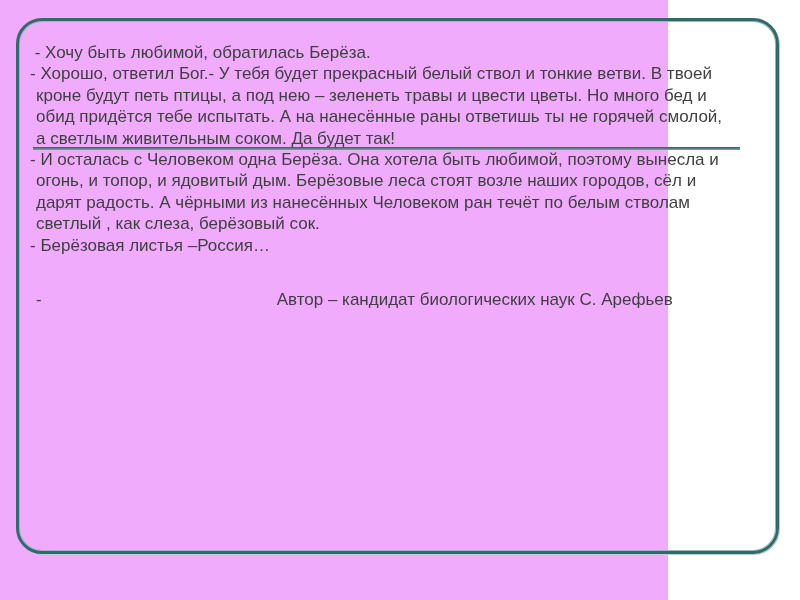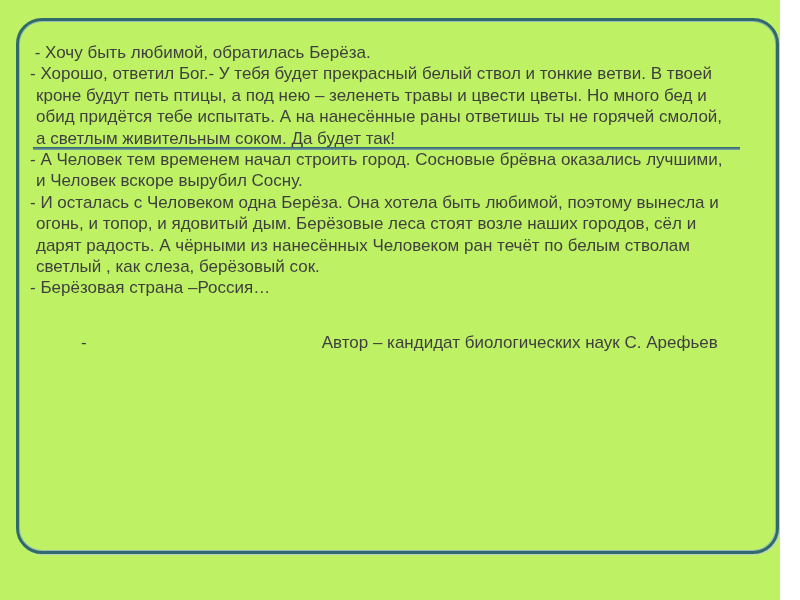--- a/index.html
+++ b/index.html
@@ -6,23 +6,23 @@
     margin: 0;
     padding: 0;
     width: 800px;
     height: 600px;
     background: #ffffff;
     overflow: hidden;
     font-family: "Liberation Sans", sans-serif;
   }
   .slide {
     position: relative;
-    width: 780px;
+    width: 668px;
     height: 600px;
-    background: #bef264;
+    background: #f0abfc;
   }
   .slide-frame {
     position: absolute;
     left: 16px;
     top: 18px;
     width: 763px;
     height: 536px;
     box-sizing: border-box;
     border: 3px solid #306a6c;
     border-radius: 26px;
@@ -46,44 +46,41 @@
   .divider {
     height: 3px;
     width: 707px;
     margin: -2px 0 -1px 3px;
     background: linear-gradient(#2c6163, #7aa5a6);
   }
   .para.author {
     margin-top: 33px;
     text-indent: 0;
     white-space: normal;
-    margin-left: 45px;
   }
   .author-text {
     margin-left: 235px;
   }
 </style>
 </head>
 <body>
 
 <div class="slide">
   <div class="slide-frame"></div>
 
   <div class="text-block">
 
     <div class="para"> - Хочу быть любимой, обратилась Берёза.</div>
       <div class="para">- Хорошо, ответил Бог.- У тебя будет прекрасный белый ствол и тонкие ветви. В твоей
 кроне будут петь птицы, а под нею – зеленеть травы и цвести цветы. Но много бед и
 обид придётся тебе испытать. А на нанесённые раны ответишь ты не горячей смолой,
 а светлым живительным соком. Да будет так!</div>
       <div class="divider"></div>
-      <div class="para">- А Человек тем временем начал строить город. Сосновые брёвна оказались лучшими,
-и Человек вскоре вырубил Сосну.</div>
       <div class="para">- И осталась с Человеком одна Берёза. Она хотела быть любимой, поэтому вынесла и
 огонь, и топор, и ядовитый дым. Берёзовые леса стоят возле наших городов, сёл и
 дарят радость. А чёрными из нанесённых Человеком ран течёт по белым стволам
 светлый , как слеза, берёзовый сок.</div>
-      <div class="para">- Берёзовая страна –Россия…</div>
+      <div class="para">- Берёзовая листья –Россия…</div>
       <div class="para author">
       <span class="dash">-</span><span class="author-text">Автор – кандидат биологических наук С. Арефьев</span>
     </div>
   </div>
 </div>
 
 </body></html>

